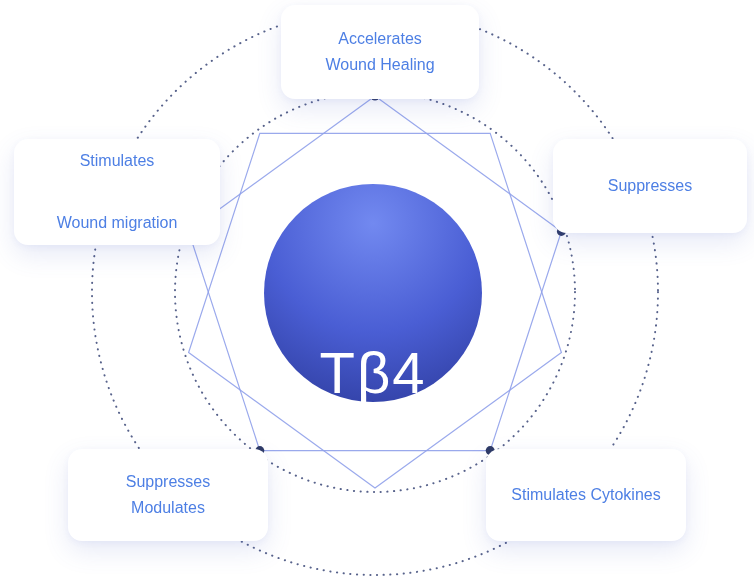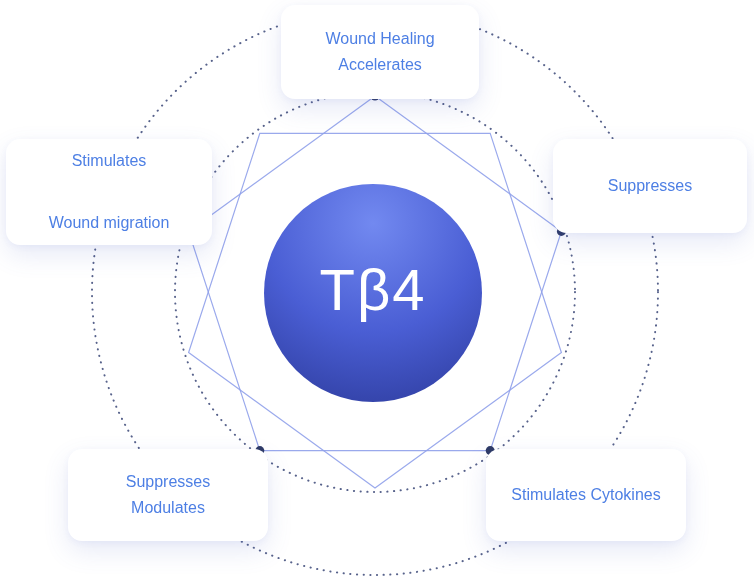--- a/index.html
+++ b/index.html
@@ -46,21 +46,21 @@
     height: 218px;
     border-radius: 50%;
     background: radial-gradient(circle at 50% 18%,
       var(--sphere-top, #7289f0) 0%,
       var(--sphere-mid, #4a5ed4) 52%,
       var(--sphere-bottom, #2c3a9a) 100%);
     z-index: 2;
     display: flex;
     flex-direction: column;
     align-items: center;
-    justify-content: center;
+    justify-content: flex-end;
     color: #ffffff;
     text-align: center;
   }
   .sphere-title {
     font-size: 58px;
     font-weight: 500;
     letter-spacing: 2px;
     line-height: 1;
     margin-top: -6px;
   }
@@ -80,21 +80,21 @@
     flex-direction: column;
     align-items: center;
     justify-content: center;
     text-align: center;
     color: var(--label-text, #4d7fe4);
     font-size: 16px;
     font-weight: 500;
     line-height: 26px;
   }
   .card-top          { left: 281px; top: 5px;   width: 198px; height: 94px; }
-  .card-left         { left: 6px;   top: 139px; width: 206px; height: 106px; gap: 36px; }
+  .card-left         { left: 14px;   top: 139px; width: 206px; height: 106px; gap: 36px; }
   .card-right        { left: 553px; top: 139px; width: 194px; height: 94px; }
   .card-bottom-left  { left: 68px;  top: 449px; width: 200px; height: 92px; }
   .card-bottom-right { left: 486px; top: 449px; width: 200px; height: 92px; }
 </style>
 </head>
 <body>
 
 <div class="stage">
 
   <svg class="decor" width="754" height="581" viewBox="0 0 754 581">
@@ -109,22 +109,22 @@
       <circle class="vdot" cx="490.2" cy="450.6" r="4.5"></circle>
       <circle class="vdot" cx="259.8" cy="450.6" r="4.5"></circle>
     </g>
   </svg>
 
   <div class="sphere">
     <div class="sphere-title">Tβ4</div>
   </div>
 
   <div class="card card-top">
+    <span>Accelerates</span>
     <span>Wound Healing</span>
-    <span>Accelerates</span>
   </div>
 
   <div class="card card-left">
     <span>Stimulates</span>
     <span>Wound migration</span>
   </div>
 
   <div class="card card-right">
     <span>Suppresses</span>
   </div>

